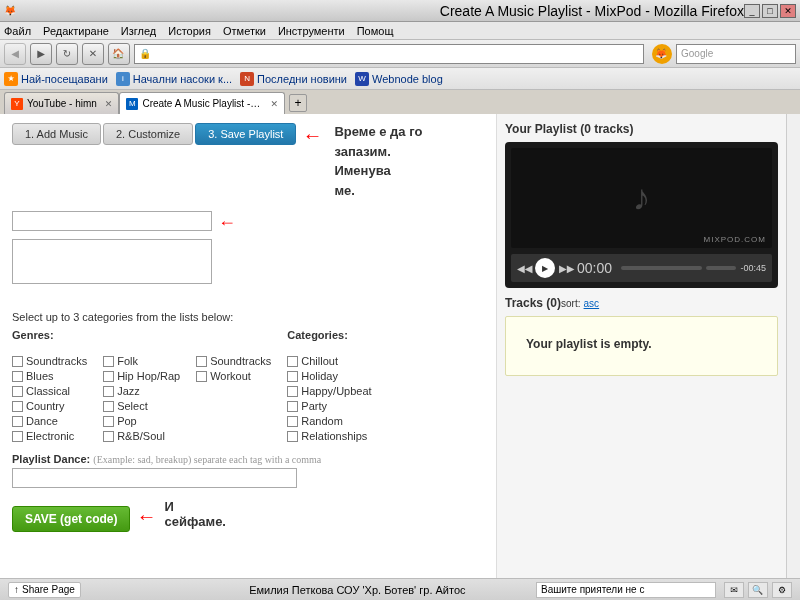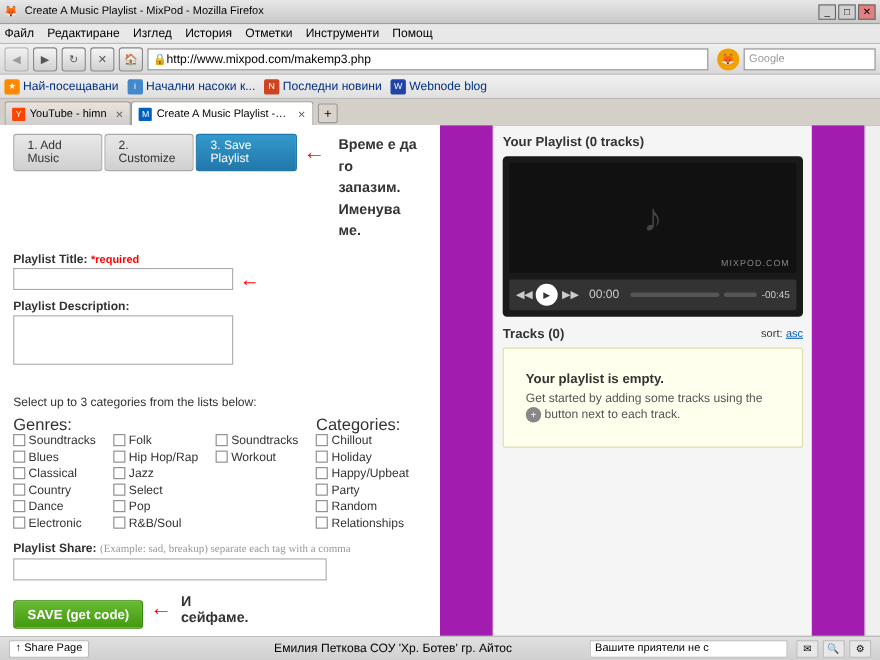--- a/index.html
+++ b/index.html
@@ -7,21 +7,21 @@
 
     
     .title-bar {
       background: linear-gradient(to bottom, #e8e8e8, #c8c8c8);
       height: 22px;
       display: flex;
       align-items: center;
       padding: 0 4px;
       border-bottom: 1px solid #999;
     }
-    .title-bar-text { font-size: 10px; color: #000; flex: 1; text-align: left; }
+    .title-bar-text { font-size: 14px; color: #000; flex: 1; text-align: right; }
     .title-bar-buttons { display: flex; gap: 2px; }
     .title-btn { width: 16px; height: 14px; border: 1px solid #666; font-size: 9px; display: flex; align-items: center; justify-content: center; background: #d0d0d0; cursor: pointer; }
 
     .menu-bar {
       background: #e8e8e8;
       height: 18px;
       display: flex;
       align-items: center;
       padding: 0 4px;
       gap: 12px;
@@ -106,22 +106,21 @@
     }
     .tab-close { font-size: 9px; color: #666; margin-left: 4px; }
     .tab-favicon { width: 12px; height: 12px; background: #ff4400; border-radius: 1px; font-size: 8px; display: flex; align-items: center; justify-content: center; color: white; }
     .tab-favicon.blue { background: #0060c0; }
     .new-tab-btn { width: 18px; height: 18px; border: 1px solid #999; border-radius: 2px; display: flex; align-items: center; justify-content: center; font-size: 12px; cursor: pointer; background: #d8d4cc; margin-left: 4px; margin-bottom: 2px; }
 
     
     .content-area {
       display: flex;
       height: calc(600px - 22px - 18px - 28px - 22px - 24px - 22px);
-      background: #a21caf;
-      gap: 48px;
+      background: #0f766e;
     }
 
     
     .status-bar {
       height: 22px;
       background: linear-gradient(to bottom, #e0e0e0, #d0d0d0);
       border-top: 1px solid #bbb;
       display: flex;
       align-items: center;
       padding: 0 8px;
@@ -193,21 +192,21 @@
     }
 
     .categories-section { margin-top: 8px; font-size: 11px; color: #333; }
     .categories-label { margin-bottom: 6px; margin-top: 25px; }
 
     .categories-grid {
       display: flex;
       gap: 16px;
     }
     .cat-column { }
-    .cat-column-title { font-weight: normal; margin-bottom: 0; font-size: 15px; }
+    .cat-column-title { font-weight: bold; margin-bottom: 14px; font-size: 11px; }
     .cat-item {
       display: flex; align-items: center; gap: 3px;
       margin-bottom: 3px; font-size: 11px;
     }
     .cat-checkbox { width: 11px; height: 11px; border: 1px solid #888; background: white; display: inline-block; }
 
     .tags-section { margin-top: 8px; }
     .tags-label { font-size: 11px; color: #333; margin-bottom: 3px; }
     .tags-placeholder { font-size: 10px; color: #999; font-family: Liberation Serif, serif; }
     .tags-input {
@@ -280,38 +279,38 @@
       color: #ccc; font-size: 10px; cursor: pointer;
       width: 14px; text-align: center;
     }
     .play-btn {
       width: 20px; height: 20px;
       background: white;
       border-radius: 50%;
       display: flex; align-items: center; justify-content: center;
       font-size: 8px; color: #333; cursor: pointer;
     }
-    .time-display { color: #ccc; font-size: 11px; flex: 1; text-align: center; }
+    .time-display { color: #ccc; font-size: 14px; flex: 1; text-align: left; }
     .progress-bar {
       flex: 2;
       height: 4px;
       background: #555;
       border-radius: 2px;
       position: relative;
     }
     .progress-fill { width: 0; height: 100%; background: #888; border-radius: 2px; }
     .volume-bar {
       width: 30px; height: 4px;
       background: #555; border-radius: 2px;
     }
     .time-end { color: #ccc; font-size: 9px; }
 
     .tracks-header {
       display: flex;
-      justify-content: space-between;
+      justify-content: flex-start;
       align-items: center;
       margin-bottom: 6px;
     }
     .tracks-title { font-size: 12px; font-weight: bold; color: #333; }
     .sort-label { font-size: 10px; color: #333; }
     .sort-link { color: #0060c0; text-decoration: underline; cursor: pointer; font-size: 10px; }
 
     .empty-playlist {
       background: #ffffee;
       border: 1px solid #ddddaa;
@@ -376,21 +375,20 @@
 </div>
 
 <div class="toolbar">
   <div class="nav-btn disabled">◀</div>
   <div class="nav-btn">▶</div>
   <div class="nav-btn">↻</div>
   <div class="nav-btn">✕</div>
   <div class="nav-btn">🏠</div>
   <div class="address-bar">
     <span class="lock-icon">🔒</span>
-    <input class="address-input" type="text" value="http://www.mixpod.com/makemp3.php" style="">
   </div>
   <div style="display:flex; align-items:center; gap:2px; margin-left:4px;">
     <div style="width:20px; height:20px; background:#f0a000; border-radius:10px; display:flex; align-items:center; justify-content:center; font-size:10px; color:white;">🦊</div>
   </div>
   <div class="search-box">
     <span style="color:#999; font-size:10px;">Google</span>
     <input class="search-input" type="text" style="width: 60px;">
   </div>
 </div>
 
@@ -437,32 +435,27 @@
           <div class="wizard-tab">2. Customize</div>
           <div class="wizard-tab active">3. Save Playlist</div>
           <span style="color:red; font-size:20px; margin-left:4px;">←</span>
         </div>
         <div class="callout-text" style="margin-left:12px; line-height:1.5;">
           Време е да го<br>запазим.<br>Именува<br>ме.
         </div>
       </div>
 
       <div class="form-group">
-        <label class="form-label">
-          <span>Playlist Title:</span>
-          <span class="required">*required</span>
-        </label>
         <div style="display:flex; align-items:center; gap:6px;">
           <input class="form-input" type="text" style="">
           <span style="color:red; font-size:18px;">←</span>
         </div>
       </div>
 
       <div class="form-group">
-        <label class="form-label">Playlist Description:</label>
         <textarea class="form-textarea" style=""></textarea>
       </div>
 
       <div class="categories-section">
         <div class="categories-label">Select up to 3 categories from the lists below:</div>
 
         <div class="categories-grid">
 
           <div class="cat-column">
             <div class="cat-column-title">Genres:</div>
@@ -556,21 +549,21 @@
             </div>
             <div class="cat-item">
               <span class="cat-checkbox"></span>
               <span>Relationships</span>
             </div>
           </div>
         </div>
 
         <div class="tags-section">
           <div class="tags-label">
-            <strong>Playlist Share:</strong>
+            <strong>Playlist Dance:</strong>
             <span class="tags-placeholder">(Example: sad, breakup) separate each tag with a comma</span>
           </div>
           <input class="tags-input" type="text" style="">
         </div>
 
         <div class="save-row">
           <button class="save-btn">SAVE (get code)</button>
           <span style="color:red; font-size:20px; margin-left:6px;">←</span>
           <span class="save-callout" style="margin-left:8px;">И<br>сейфаме.</span>
         </div>
@@ -602,25 +595,20 @@
     <div class="tracks-header">
       <span class="tracks-title">Tracks (0)</span>
       <span>
         <span class="sort-label">sort:</span>
         <a class="sort-link">asc</a>
       </span>
     </div>
 
     <div class="empty-playlist">
       <div class="empty-title">Your playlist is empty.</div>
-      <div class="empty-desc">
-        Get started by adding some tracks using the
-        <span class="add-icon-inline">+</span>
-        button next to each track.
-      </div>
     </div>
   </div>
 
   <div class="scroll-area"></div>
 </div>
 
 <div class="status-bar">
   <div class="status-left">
     <div class="share-btn">
       <span>↑</span>

